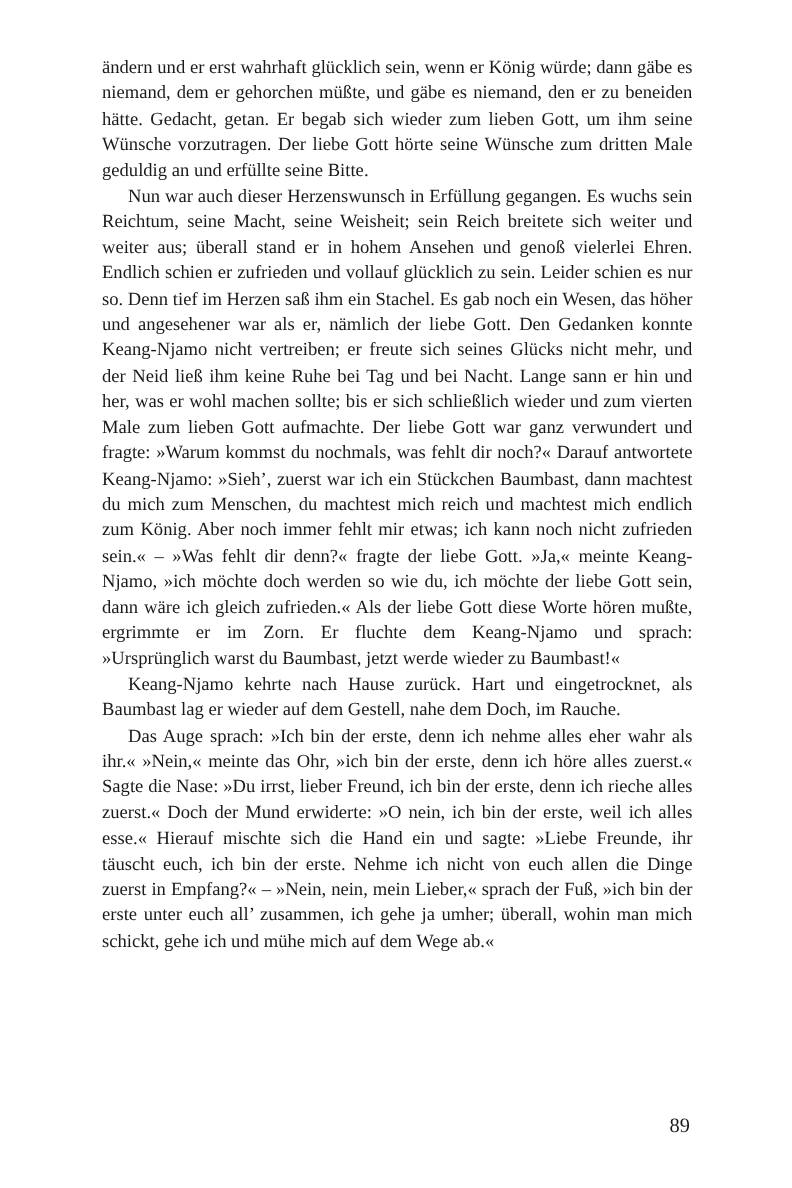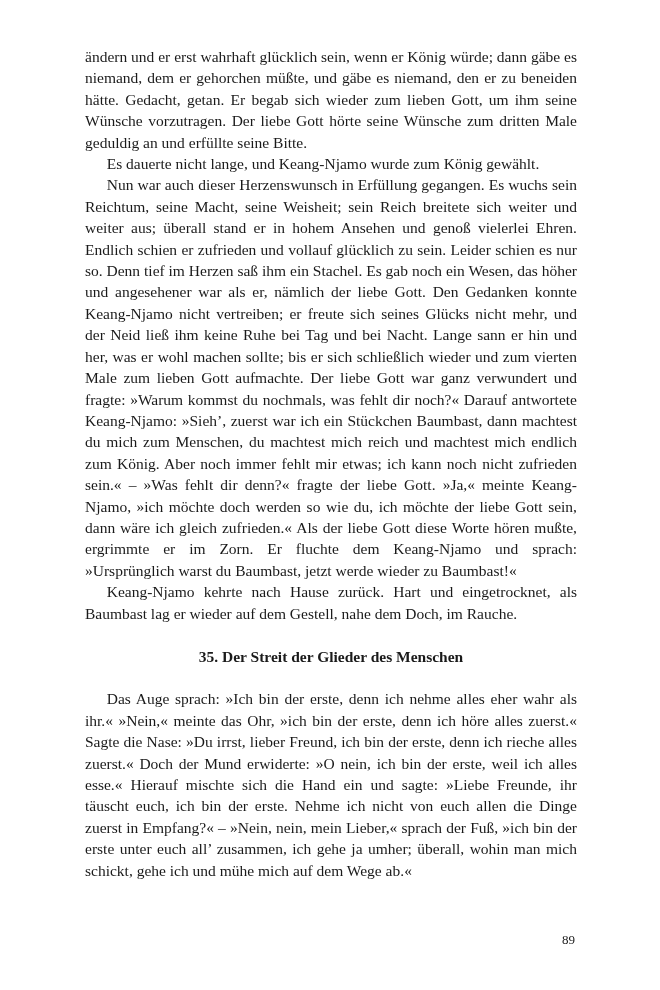--- a/index.html
+++ b/index.html
@@ -39,33 +39,31 @@
     font-size: 15.5px;
     font-weight: bold;
     text-align: center;
     text-indent: 0;
     line-height: 21.4px;
   }
   .page-number {
     position: absolute;
     right: 85px;
     bottom: 42px;
-    font-size: 13px;
+    font-size: 17px;
     color: #1a1a1a;
   }
 </style>
 </head>
 <body>
 
 <div class="book-page">
   <div class="text-block">
     <p class="no-indent">ändern und er erst wahrhaft glücklich sein, wenn er König würde; dann gäbe es niemand, dem er gehorchen müßte, und gäbe es niemand, den er zu beneiden hätte. Gedacht, getan. Er begab sich wieder zum lieben Gott, um ihm seine Wünsche vorzutragen. Der liebe Gott hörte seine Wünsche zum dritten Male geduldig an und erfüllte seine Bitte.</p>
-    <p>Es dauerte nicht lange, und Keang-Njamo wurde zum König gewählt.</p>
     <p>Nun war auch dieser Herzenswunsch in Erfüllung gegangen. Es wuchs sein Reichtum, seine Macht, seine Weisheit; sein Reich breitete sich weiter und weiter aus; überall stand er in hohem Ansehen und genoß vielerlei Ehren. Endlich schien er zufrieden und vollauf glücklich zu sein. Leider schien es nur so. Denn tief im Herzen saß ihm ein Stachel. Es gab noch ein Wesen, das höher und angesehener war als er, nämlich der liebe Gott. Den Gedanken konnte Keang-Njamo nicht vertreiben; er freute sich seines Glücks nicht mehr, und der Neid ließ ihm keine Ruhe bei Tag und bei Nacht. Lange sann er hin und her, was er wohl machen sollte; bis er sich schließlich wieder und zum vierten Male zum lieben Gott aufmachte. Der liebe Gott war ganz verwundert und fragte: »Warum kommst du nochmals, was fehlt dir noch?« Darauf antwortete Keang-Njamo: »Sieh’, zuerst war ich ein Stückchen Baumbast, dann machtest du mich zum Menschen, du machtest mich reich und machtest mich endlich zum König. Aber noch immer fehlt mir etwas; ich kann noch nicht zufrieden sein.« – »Was fehlt dir denn?« fragte der liebe Gott. »Ja,« meinte Keang-Njamo, »ich möchte doch werden so wie du, ich möchte der liebe Gott sein, dann wäre ich gleich zufrieden.« Als der liebe Gott diese Worte hören mußte, ergrimmte er im Zorn. Er fluchte dem Keang-Njamo und sprach: »Ursprünglich warst du Baumbast, jetzt werde wieder zu Baumbast!«</p>
     <p>Keang-Njamo kehrte nach Hause zurück. Hart und eingetrocknet, als Baumbast lag er wieder auf dem Gestell, nahe dem Doch, im Rauche.</p>
 
-    <h2 class="chapter-heading">35. Der Streit der Glieder des Menschen</h2>
 
     <p>Das Auge sprach: »Ich bin der erste, denn ich nehme alles eher wahr als ihr.« »Nein,« meinte das Ohr, »ich bin der erste, denn ich höre alles zuerst.« Sagte die Nase: »Du irrst, lieber Freund, ich bin der erste, denn ich rieche alles zuerst.« Doch der Mund erwiderte: »O nein, ich bin der erste, weil ich alles esse.« Hierauf mischte sich die Hand ein und sagte: »Liebe Freunde, ihr täuscht euch, ich bin der erste. Nehme ich nicht von euch allen die Dinge zuerst in Empfang?« – »Nein, nein, mein Lieber,« sprach der Fuß, »ich bin der erste unter euch all’ zusammen, ich gehe ja umher; überall, wohin man mich schickt, gehe ich und mühe mich auf dem Wege ab.«</p>
   </div>
 
   <div class="page-number">89</div>
 </div>
 
 </body></html>

